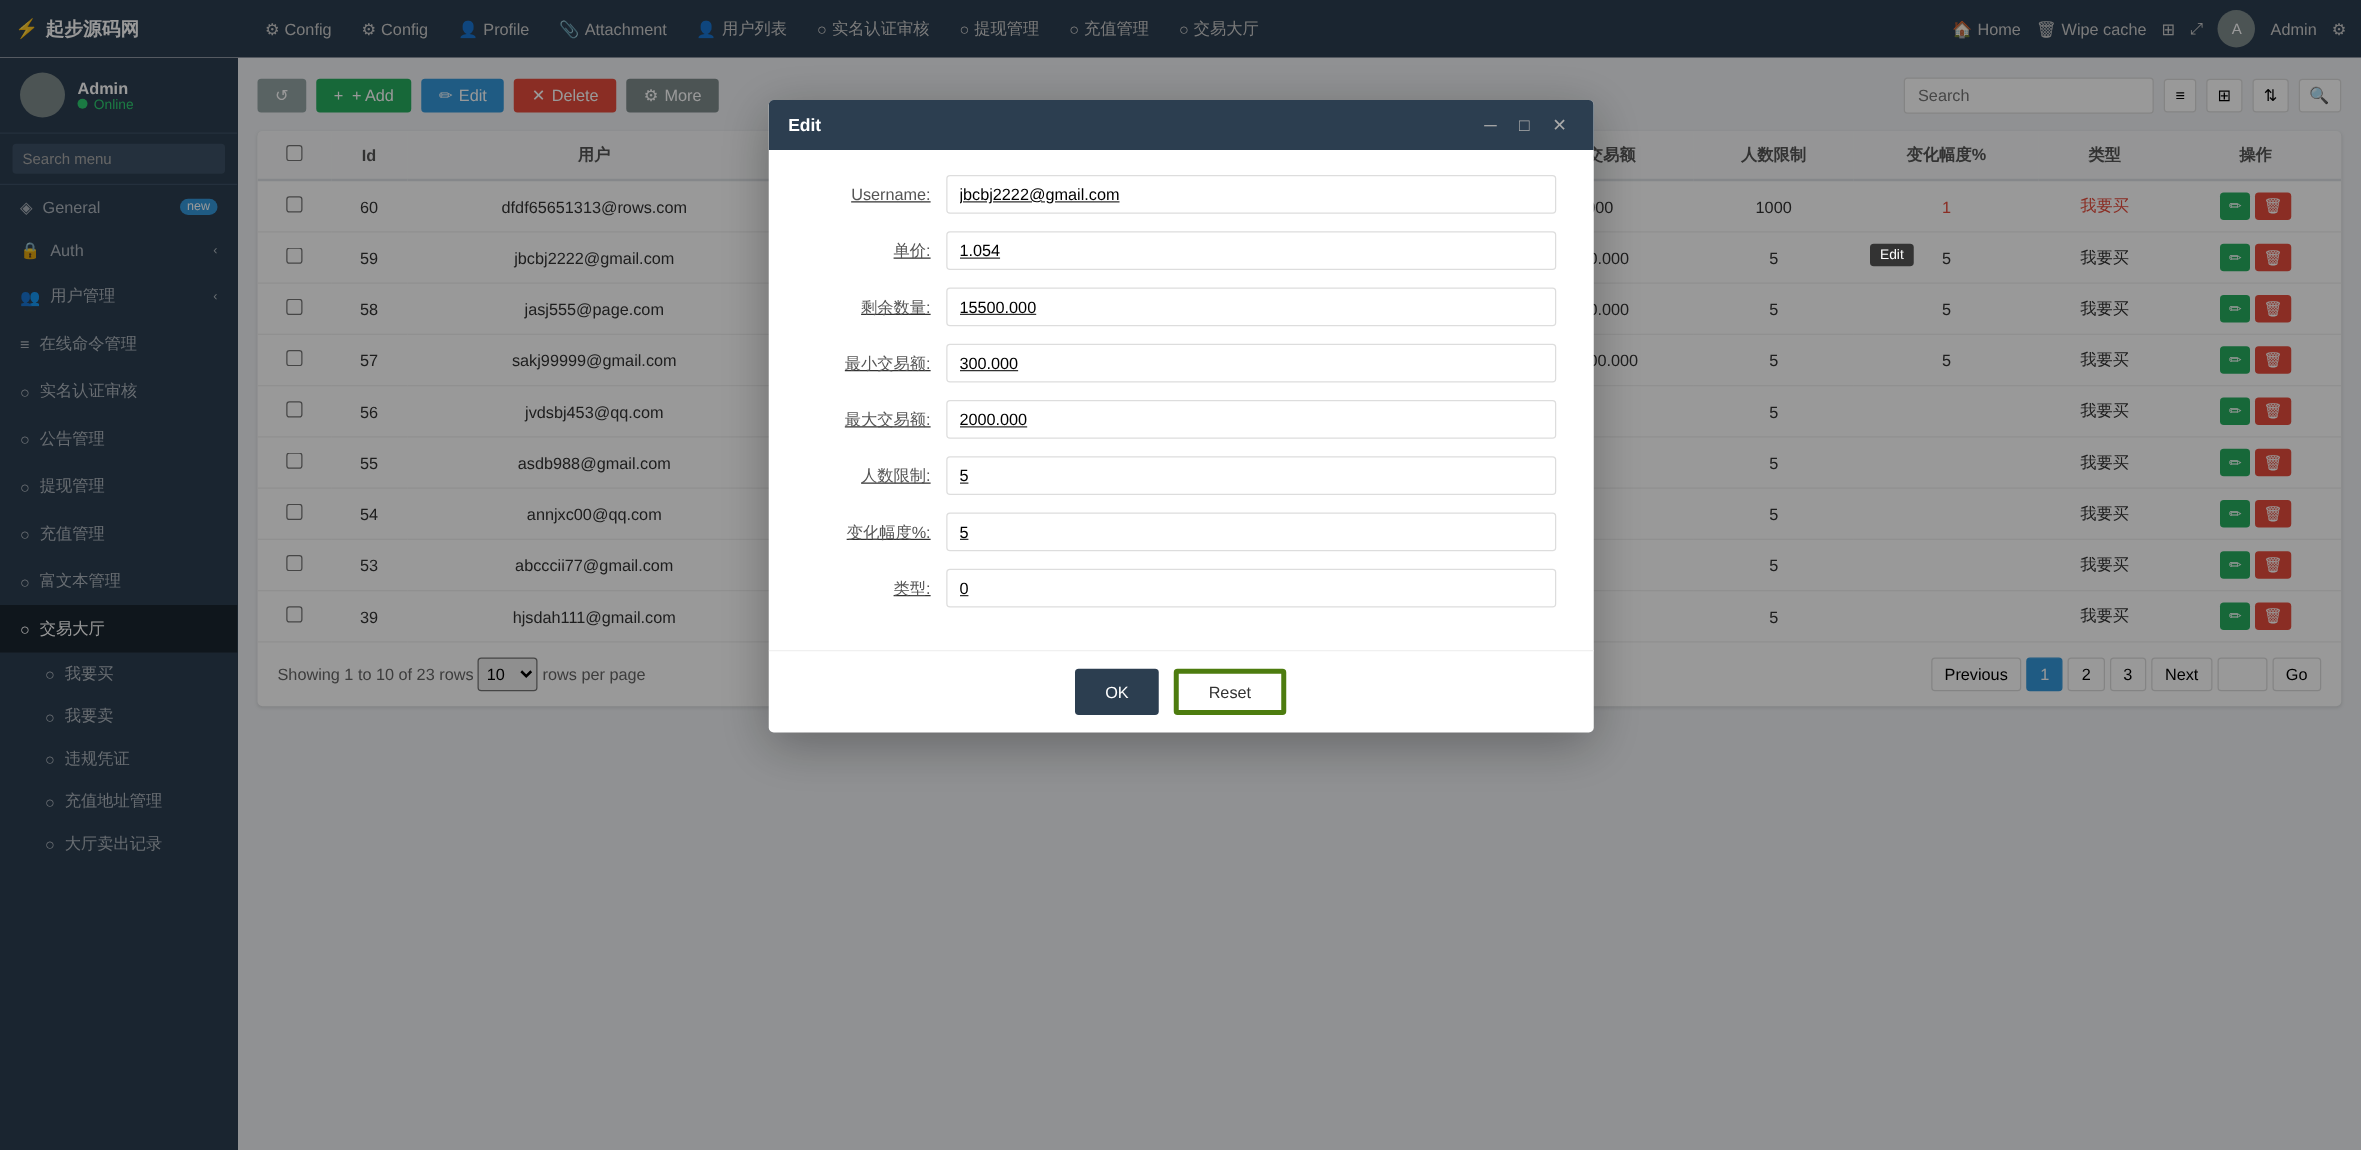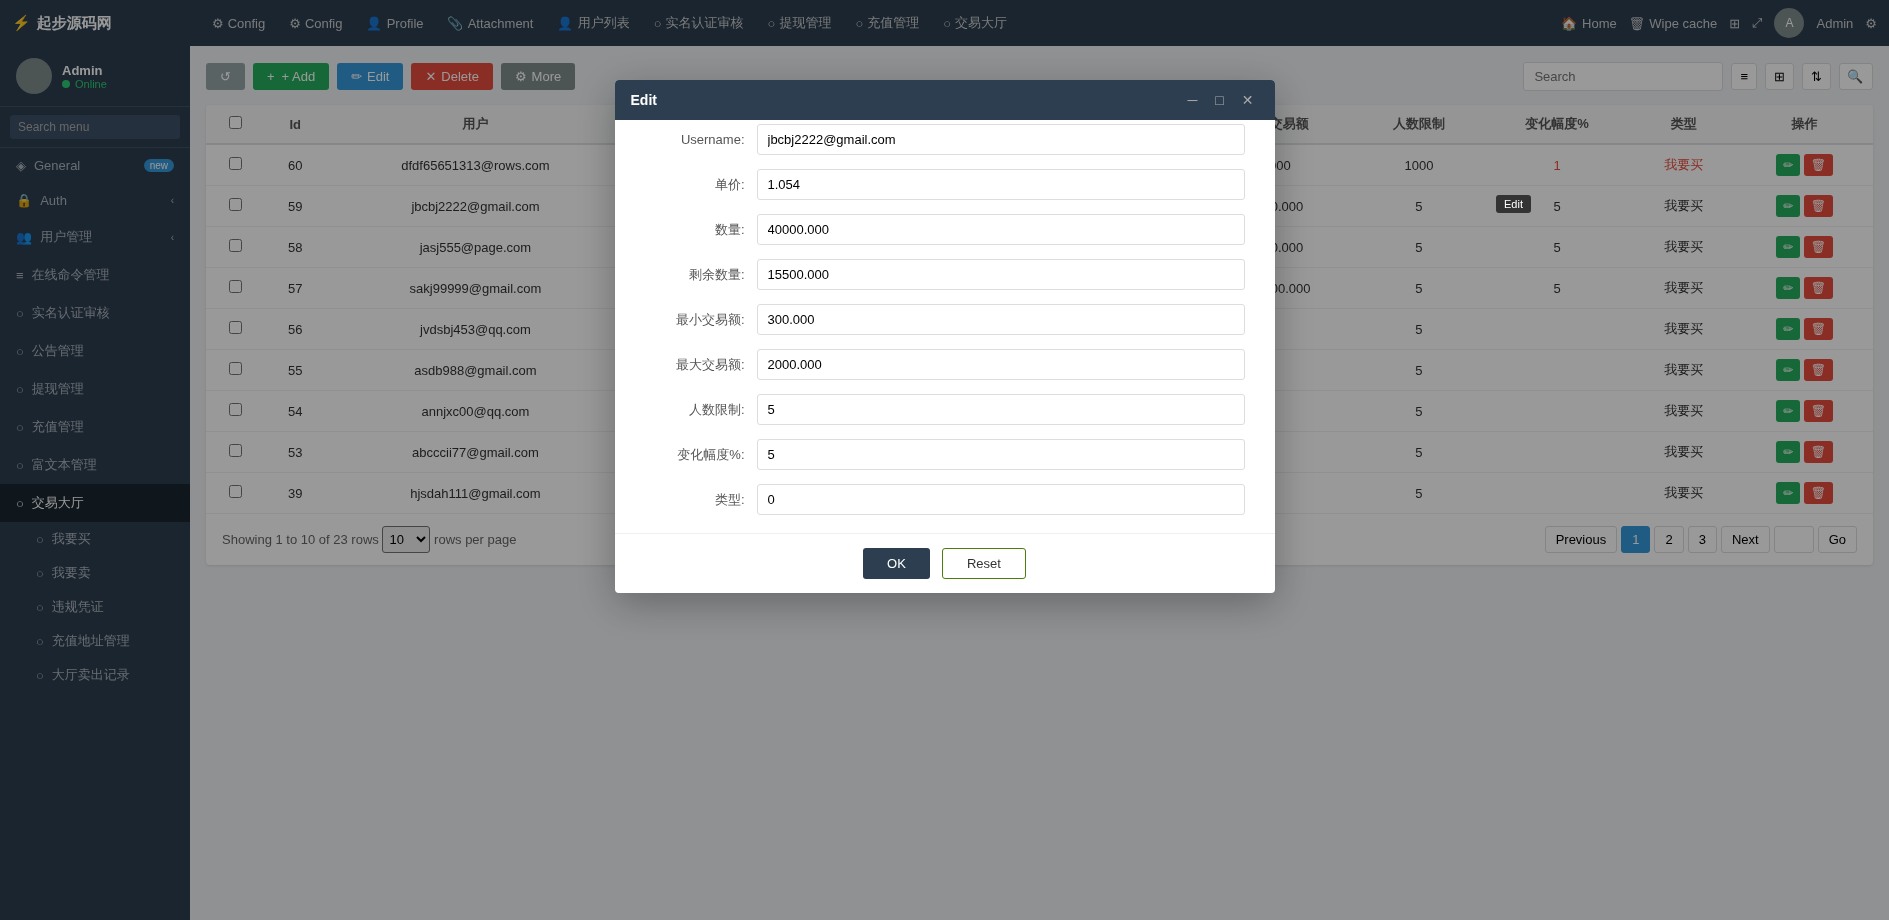--- a/index.html
+++ b/index.html
@@ -296,21 +296,21 @@
     .modal-header-title { font-size: 14px; font-weight: bold; }
     .modal-header-controls { display: flex; gap: 8px; }
     .modal-ctrl-btn {
       background: none;
       border: none;
       color: #aaa;
       cursor: pointer;
       font-size: 14px;
       padding: 2px 5px;
     }
-    .modal-body { padding: 4px 30px; }
+    .modal-body { padding: 20px 30px; text-decoration: underline; }
     .form-row {
       display: flex;
       align-items: center;
       margin-bottom: 14px;
       gap: 12px;
     }
     .form-label {
       width: 100px;
       text-align: right;
       color: #555;
@@ -337,21 +337,21 @@
       color: #fff;
       border: none;
       padding: 7px 24px;
       border-radius: 3px;
       cursor: pointer;
       font-size: 13px;
     }
     .btn-reset {
       background: #fff;
       color: #333;
-      border: 1px solid #4d7c0f;
+      border: 4px solid #4d7c0f;
       padding: 7px 24px;
       border-radius: 3px;
       cursor: pointer;
       font-size: 13px;
     }
     .action-cell { position: relative; white-space: nowrap; }
 
     .dot { display: inline-block; width: 8px; height: 8px; border-radius: 50%; margin-right: 2px; }
     .dot-green { background: #2ecc71; }
 
@@ -748,24 +748,20 @@
     <div class="modal-body" id="modal-form">
     <div class="form-row">
       <label class="form-label">Username:</label>
       <input class="form-input" type="text" value="jbcbj2222@gmail.com" style="">
     </div>
         <div class="form-row">
       <label class="form-label">单价:</label>
       <input class="form-input" type="text" value="1.054" style="">
     </div>
         <div class="form-row">
-      <label class="form-label">数量:</label>
-      <input class="form-input" type="text" value="40000.000" style="">
-    </div>
-        <div class="form-row">
       <label class="form-label">剩余数量:</label>
       <input class="form-input" type="text" value="15500.000" style="">
     </div>
         <div class="form-row">
       <label class="form-label">最小交易额:</label>
       <input class="form-input" type="text" value="300.000" style="">
     </div>
         <div class="form-row">
       <label class="form-label">最大交易额:</label>
       <input class="form-input" type="text" value="2000.000" style="">

